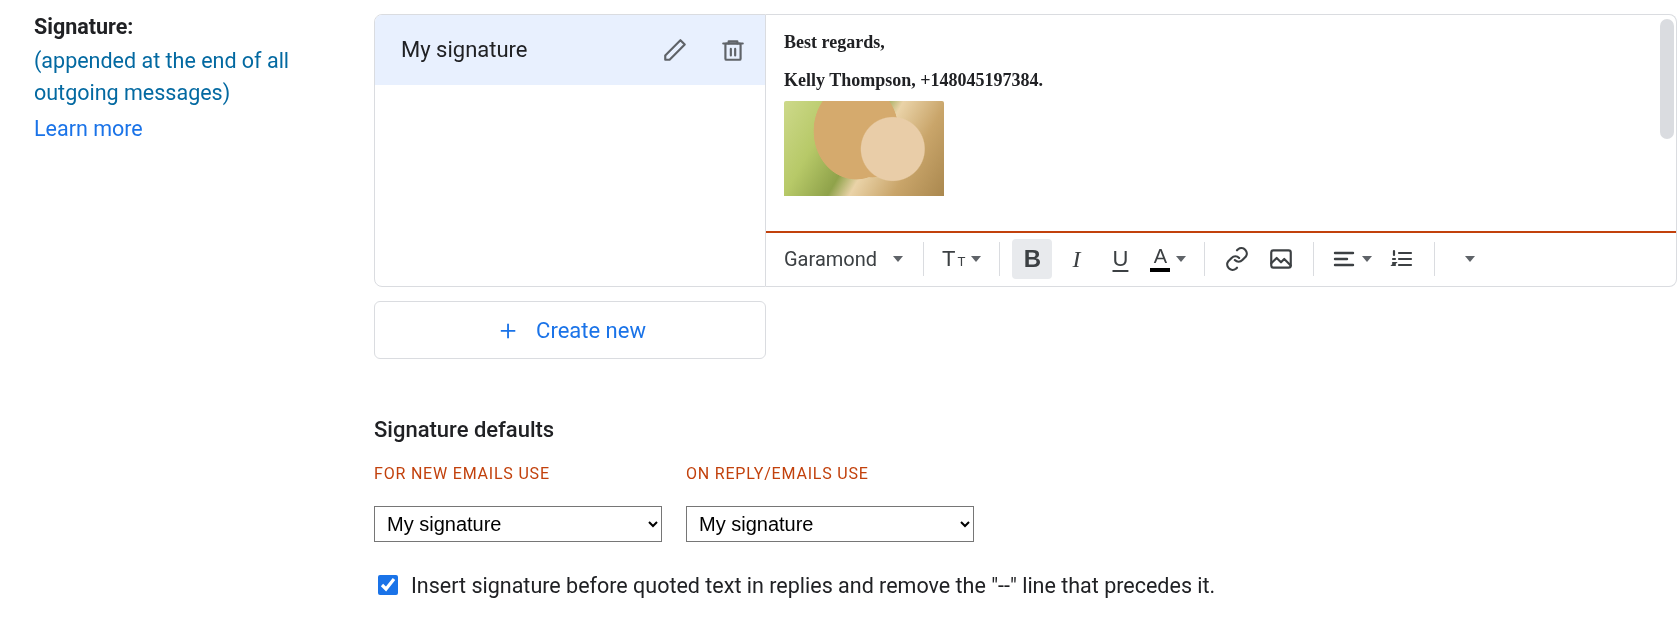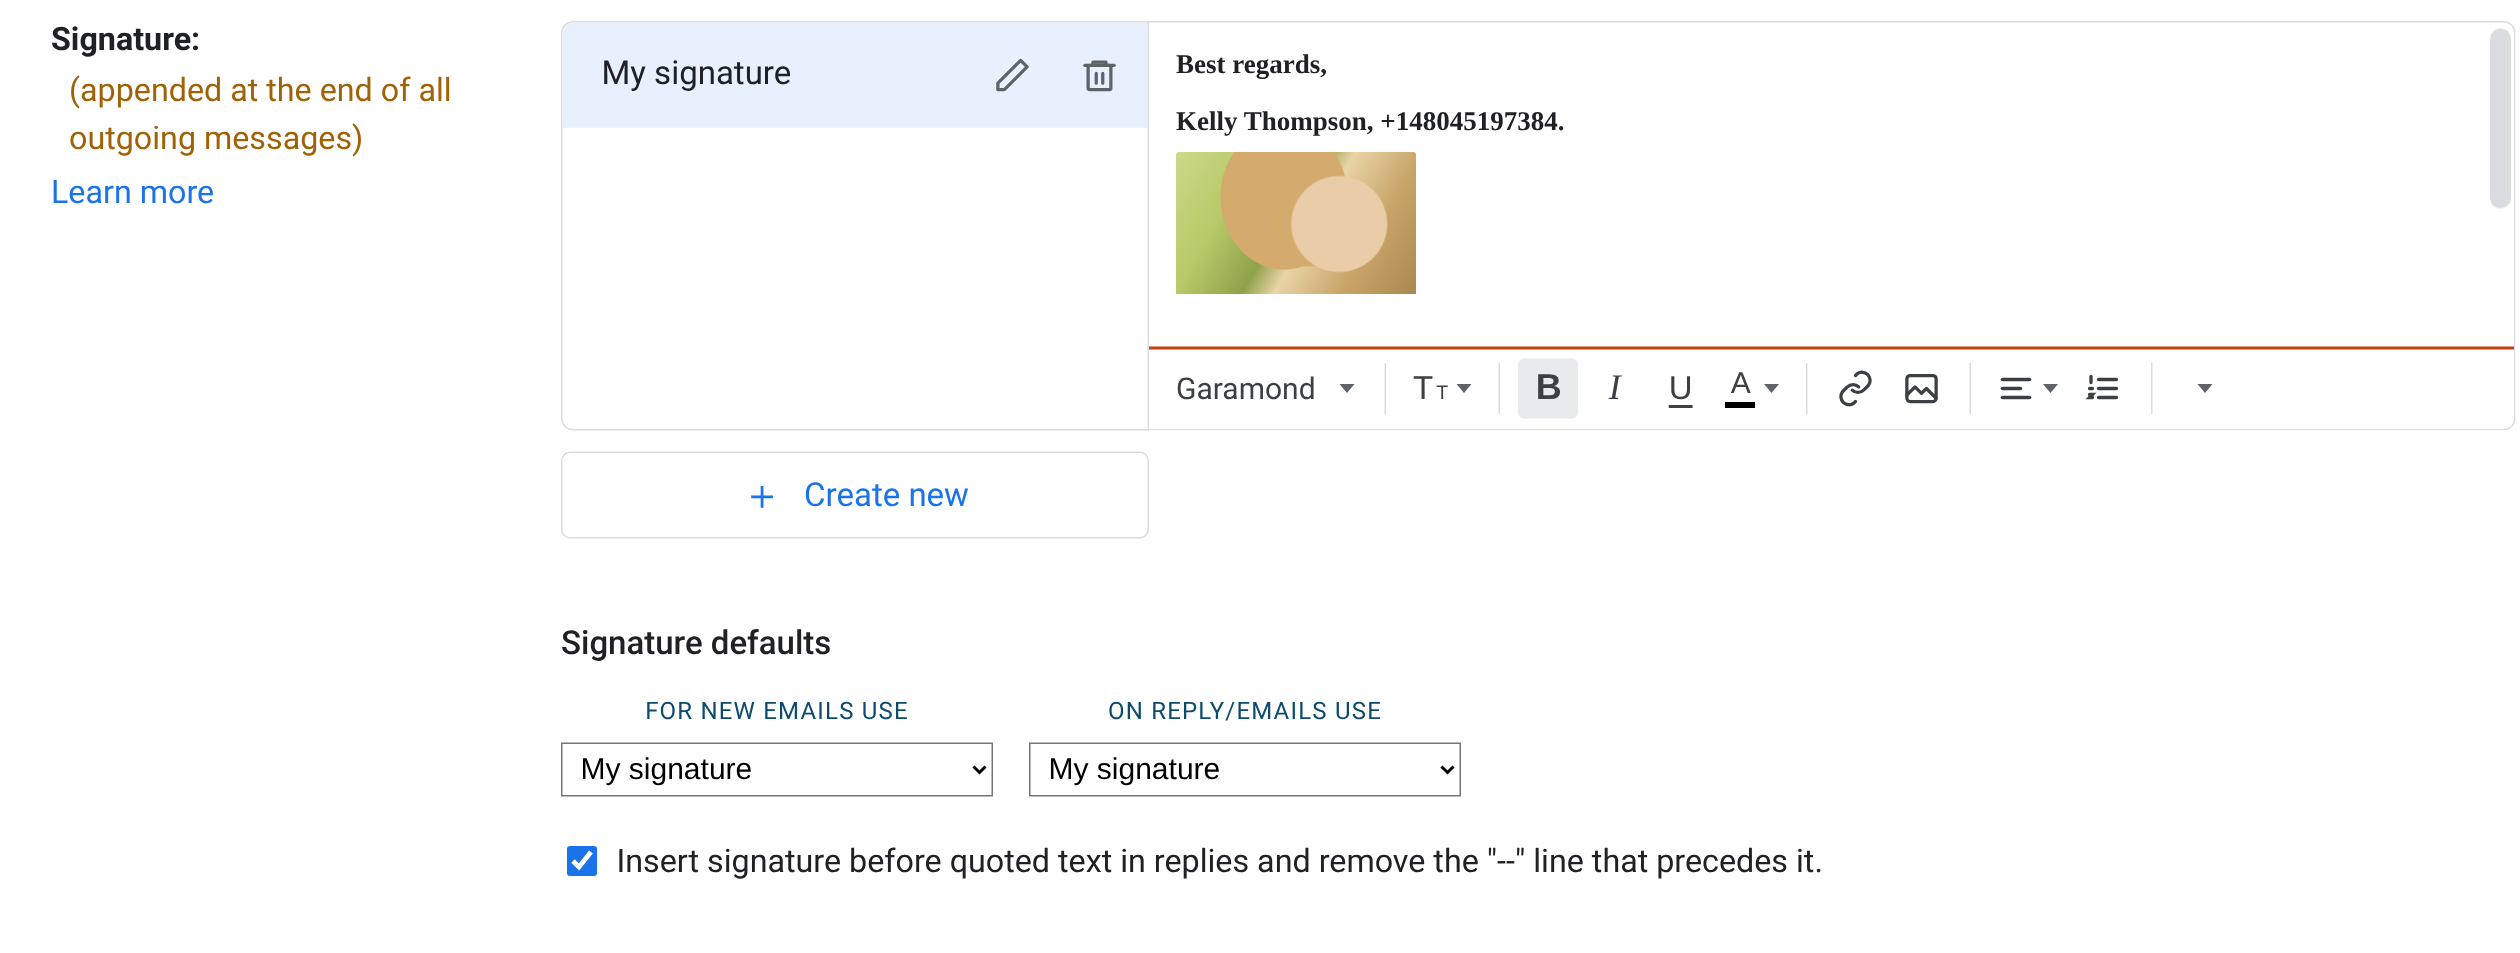--- a/index.html
+++ b/index.html
@@ -23,23 +23,23 @@
     padding-right: 16px;
   }
   .section-title {
     font-weight: 700;
     font-size: 21.5px;
     color: #202124;
     margin: 0 0 6px 0;
   }
   .section-desc {
     font-size: 21.5px;
-    color: #a16207;
+    color: #0369a1;
     line-height: 1.5;
-    margin: 0 0 6px 12px;
+    margin: 0 0 6px 0;
   }
   .learn-more {
     font-size: 21.5px;
     color: #1a73e8;
     text-decoration: none;
     cursor: pointer;
   }
   
   .right-col {
     flex: 1 1 auto;
@@ -195,23 +195,22 @@
     color: #202124;
   }
   .defaults-row {
     display: flex;
     gap: 24px;
   }
   .def-block { }
   .def-label {
     font-size: 16px;
     letter-spacing: 0.8px;
-    color: #0c4a6e;
-    margin-bottom: 12px;
-    text-align: center;
+    color: #c2410c;
+    margin-bottom: 23px;
   }
   .def-select {
     width: 288px;
     height: 36px;
     border: 1px solid #767676;
     font-size: 20px;
     padding: 2px 8px;
     background: #fff;
     cursor: pointer;
   }

